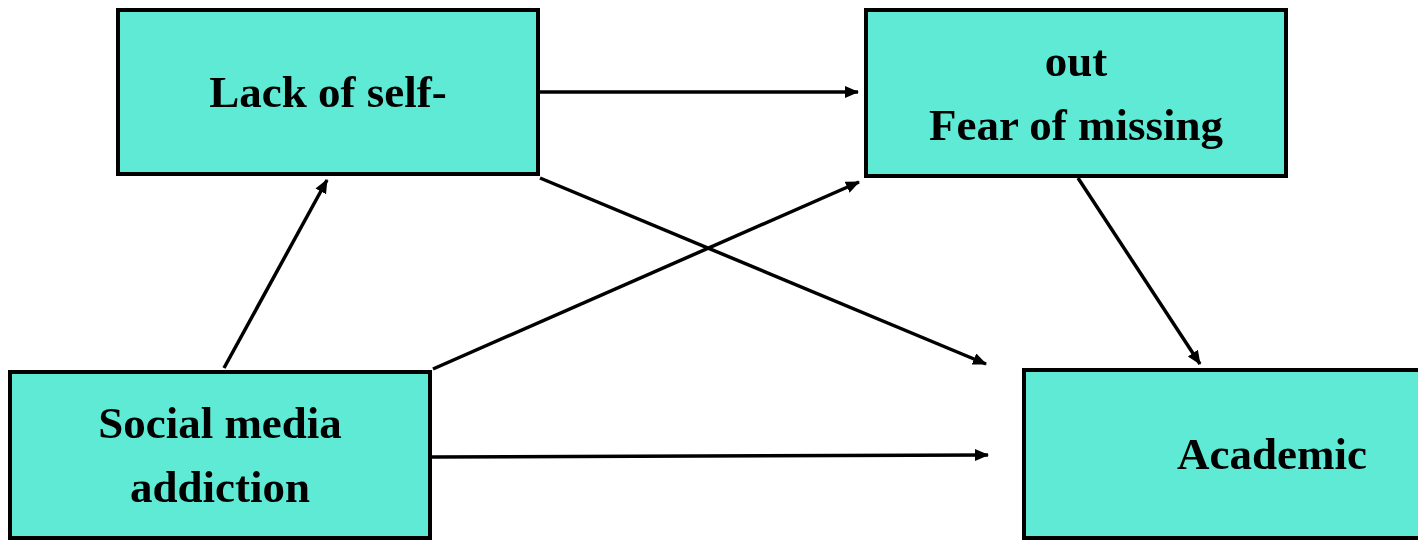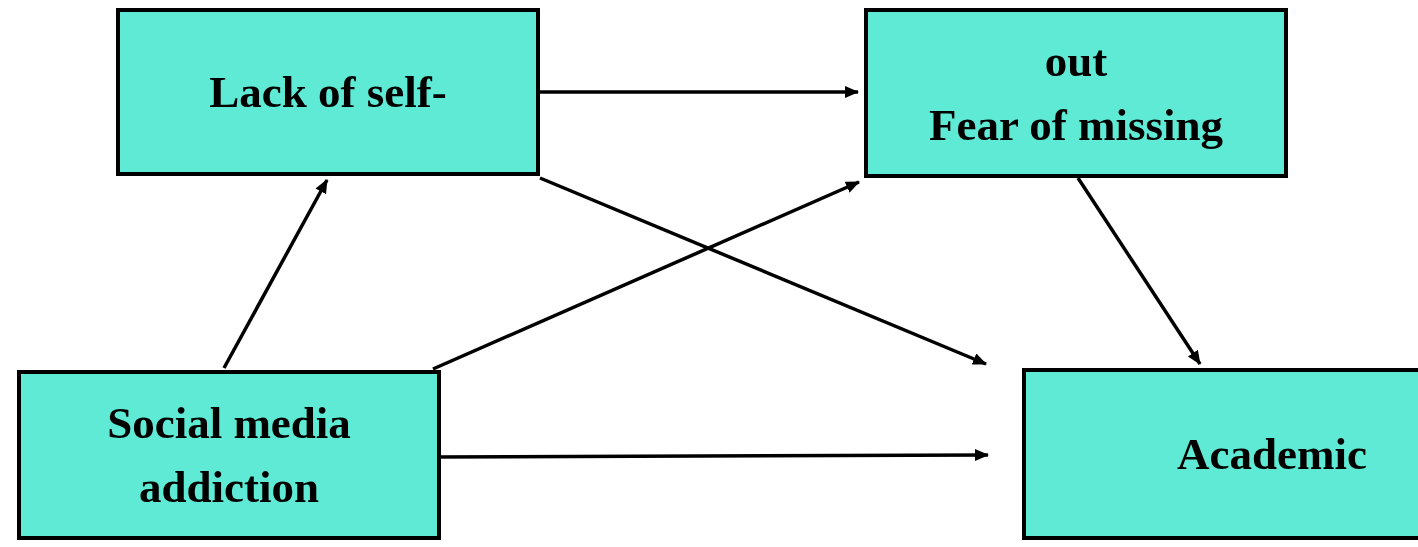--- a/index.html
+++ b/index.html
@@ -36,21 +36,21 @@
     color: #000000;
     font-weight: bold;
     font-size: 45px;
     line-height: 64px;
     z-index: 2;
   }
   .node span { display: block; white-space: nowrap; }
 
   .node-lsc  { left: 116px; top: 8px;   width: 424px; height: 168px; }
   .node-fomo { left: 864px; top: 8px;   width: 424px; height: 170px; }
-  .node-sma  { left: 17px;   top: 370px; width: 424px; height: 170px; }
+  .node-sma  { left: 8px;   top: 370px; width: 424px; height: 170px; }
   .node-acad { left: 1022px; top: 368px; width: 500px; height: 172px; }
 </style>
 </head>
 <body>
 
 <div class="diagram">
 
   <svg class="arrow-layer" viewBox="0 0 1418 547" xmlns="http://www.w3.org/2000/svg">
     <defs>
       <marker id="arrowhead" markerUnits="userSpaceOnUse" markerWidth="18" markerHeight="16" refX="13" refY="6" orient="auto">

